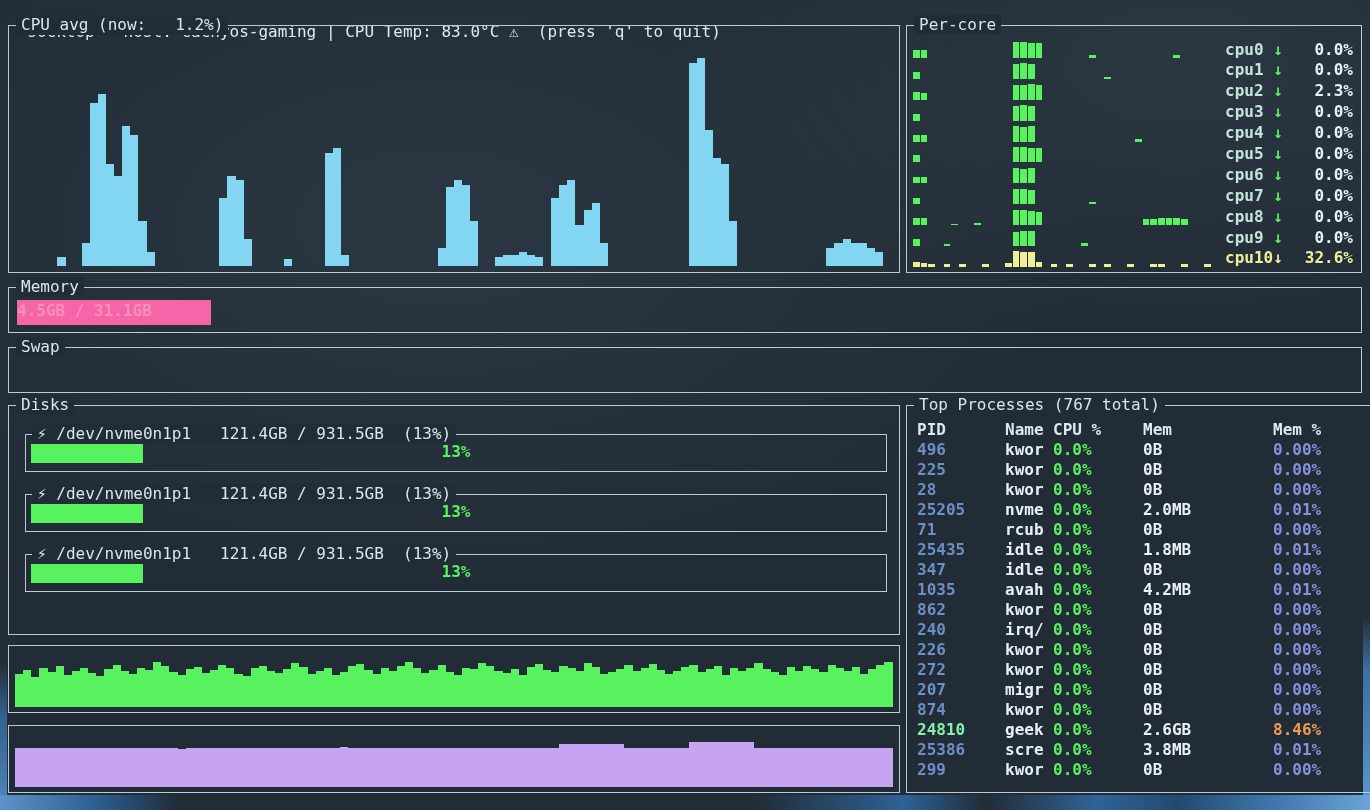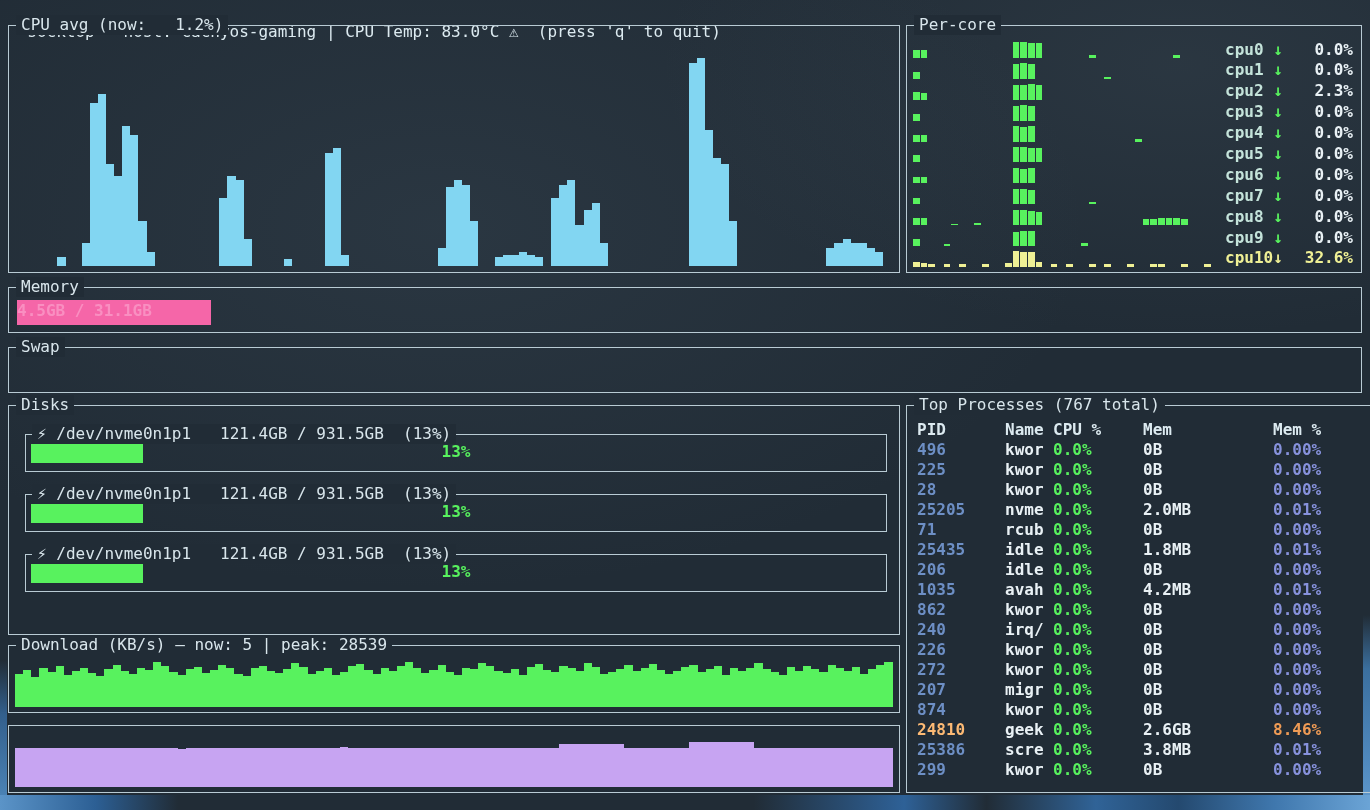--- a/index.html
+++ b/index.html
@@ -719,21 +719,20 @@
       </div>
       <div class="disk-box" style="top: 148px;">
         <div class="disk-title"><span>⚡ </span><span>/dev/nvme0n1p1   121.4GB / 931.5GB  (13%)</span></div>
         <div class="disk-fill" style="width: 13%; background: rgb(88, 242, 94);"></div>
         <div class="disk-pct" style="color: rgb(88, 242, 94);">13%</div>
       </div>
     </div>
 </div>
 
 <div class="panel" id="download">
-  <span class="chip">Download (KB/s) — now: 5 | peak: 28539</span>
   <div class="chart">
       <div class="bar" style="height: 70%; background: rgb(88, 242, 94);"></div>
       <div class="bar" style="height: 78%; background: rgb(88, 242, 94);"></div>
       <div class="bar" style="height: 64%; background: rgb(88, 242, 94);"></div>
       <div class="bar" style="height: 82%; background: rgb(88, 242, 94);"></div>
       <div class="bar" style="height: 74%; background: rgb(88, 242, 94);"></div>
       <div class="bar" style="height: 88%; background: rgb(88, 242, 94);"></div>
       <div class="bar" style="height: 68%; background: rgb(88, 242, 94);"></div>
       <div class="bar" style="height: 76%; background: rgb(88, 242, 94);"></div>
       <div class="bar" style="height: 84%; background: rgb(88, 242, 94);"></div>
@@ -983,21 +982,21 @@
       <div style="color: rgb(109, 143, 197);">71</div>
       <div style="color: rgb(233, 241, 245);">rcub</div>
       <div style="color: rgb(88, 242, 94);">0.0%</div>
       <div style="color: rgb(233, 241, 245);">0B</div>
       <div style="color: rgb(135, 146, 221);">0.00%</div>
       <div style="color: rgb(109, 143, 197);">25435</div>
       <div style="color: rgb(233, 241, 245);">idle</div>
       <div style="color: rgb(88, 242, 94);">0.0%</div>
       <div style="color: rgb(233, 241, 245);">1.8MB</div>
       <div style="color: rgb(135, 146, 221);">0.01%</div>
-      <div style="color: rgb(109, 143, 197);">206</div>
+      <div style="color: rgb(109, 143, 197);">347</div>
       <div style="color: rgb(233, 241, 245);">idle</div>
       <div style="color: rgb(88, 242, 94);">0.0%</div>
       <div style="color: rgb(233, 241, 245);">0B</div>
       <div style="color: rgb(135, 146, 221);">0.00%</div>
       <div style="color: rgb(109, 143, 197);">1035</div>
       <div style="color: rgb(233, 241, 245);">avah</div>
       <div style="color: rgb(88, 242, 94);">0.0%</div>
       <div style="color: rgb(233, 241, 245);">4.2MB</div>
       <div style="color: rgb(135, 146, 221);">0.01%</div>
       <div style="color: rgb(109, 143, 197);">862</div>
@@ -1023,21 +1022,21 @@
       <div style="color: rgb(109, 143, 197);">207</div>
       <div style="color: rgb(233, 241, 245);">migr</div>
       <div style="color: rgb(88, 242, 94);">0.0%</div>
       <div style="color: rgb(233, 241, 245);">0B</div>
       <div style="color: rgb(135, 146, 221);">0.00%</div>
       <div style="color: rgb(109, 143, 197);">874</div>
       <div style="color: rgb(233, 241, 245);">kwor</div>
       <div style="color: rgb(88, 242, 94);">0.0%</div>
       <div style="color: rgb(233, 241, 245);">0B</div>
       <div style="color: rgb(135, 146, 221);">0.00%</div>
-      <div style="color: #fdba74;">24810</div>
+      <div style="color: #86efac;">24810</div>
       <div style="color: rgb(233, 241, 245);">geek</div>
       <div style="color: rgb(88, 242, 94);">0.0%</div>
       <div style="color: rgb(233, 241, 245);">2.6GB</div>
       <div style="color: rgb(239, 155, 85);">8.46%</div>
       <div style="color: rgb(109, 143, 197);">25386</div>
       <div style="color: rgb(233, 241, 245);">scre</div>
       <div style="color: rgb(88, 242, 94);">0.0%</div>
       <div style="color: rgb(233, 241, 245);">3.8MB</div>
       <div style="color: rgb(135, 146, 221);">0.01%</div>
       <div style="color: rgb(109, 143, 197);">299</div>

